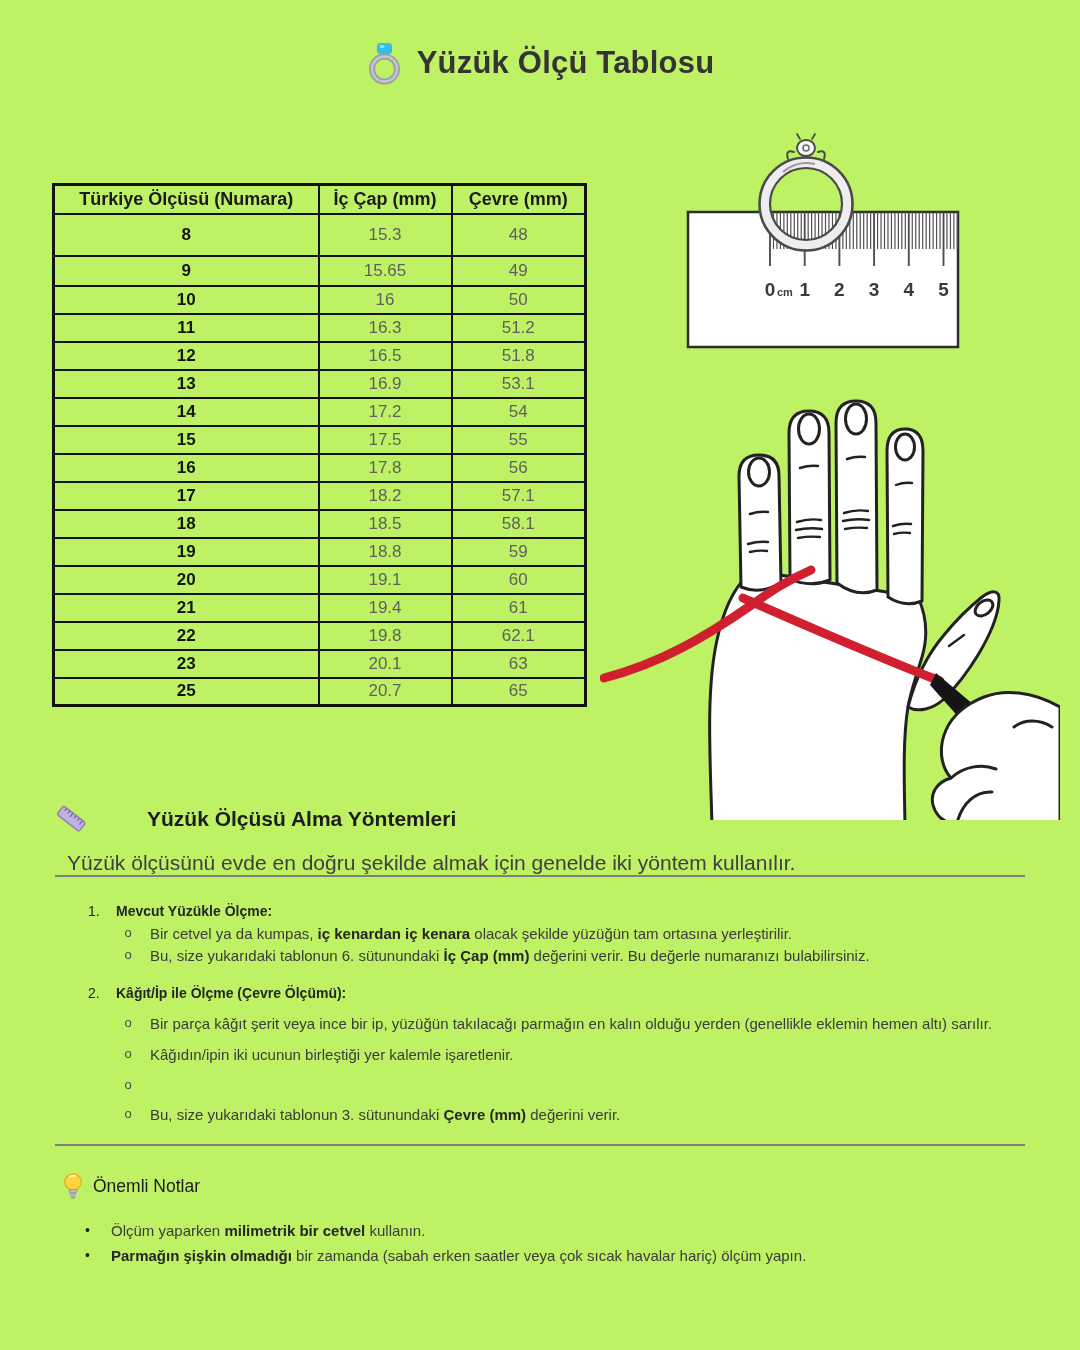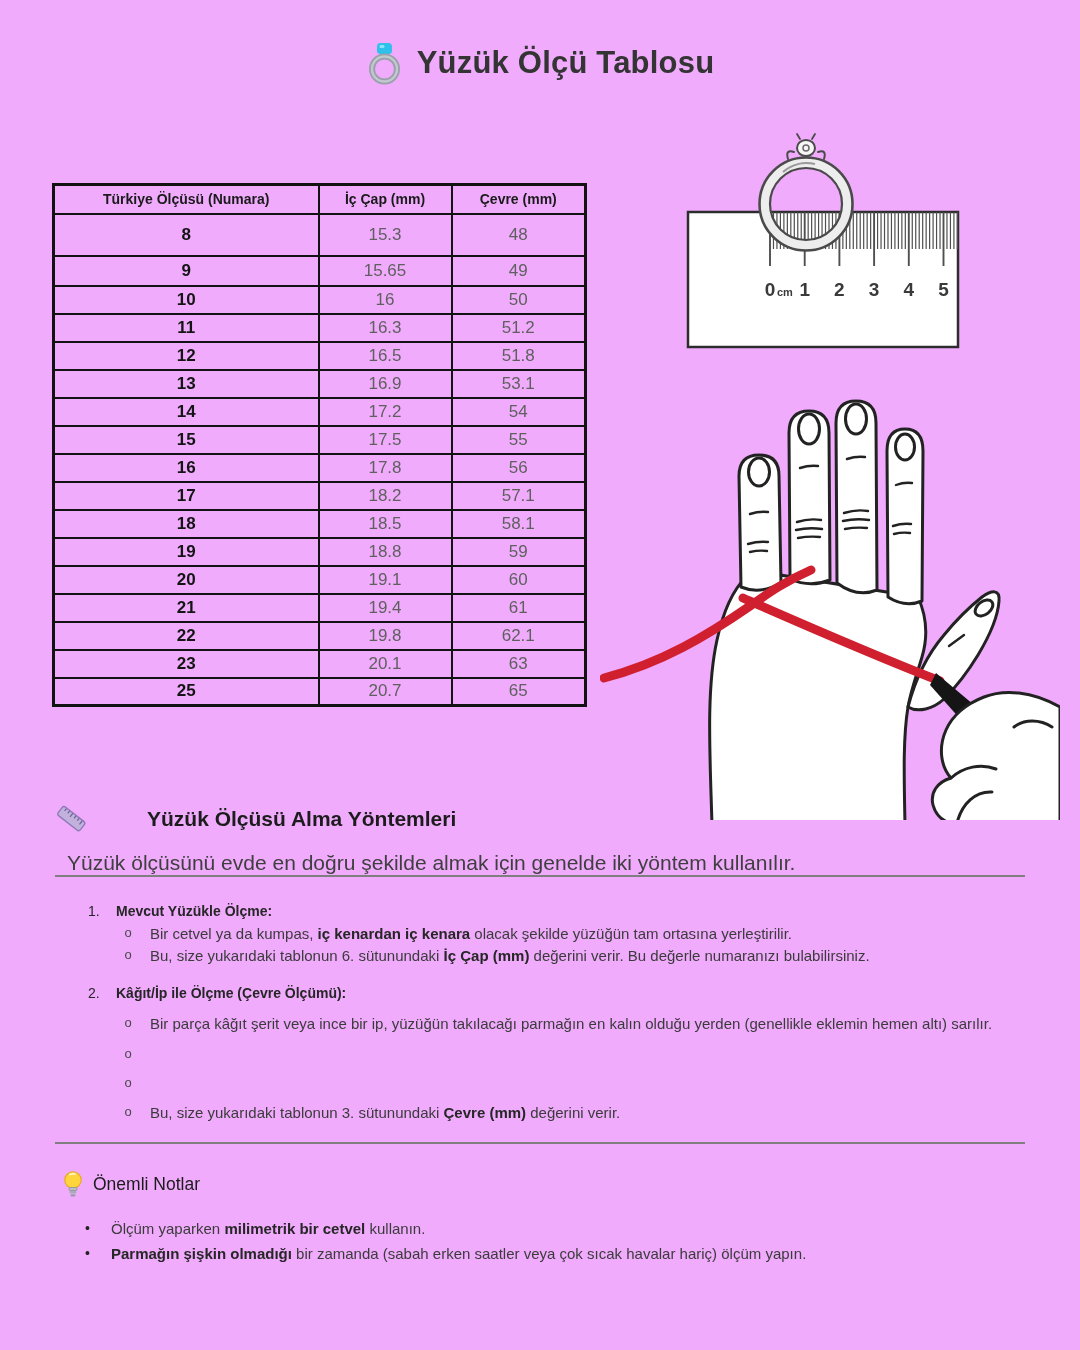--- a/index.html
+++ b/index.html
@@ -1,36 +1,36 @@
 <!DOCTYPE html>
 <html><head>
 <meta charset="utf-8">
 <style>
   * { margin:0; padding:0; box-sizing:border-box; }
   html,body { background:#fff; }
   .page {
-    position:relative; width:1080px; height:1350px; background:#f0abfc;
+    position:relative; width:1080px; height:1350px; background:#bef264;
     font-family:"Liberation Sans", sans-serif; color:#3f3f3f; overflow:hidden;
   }
   
   .title-row {
     position:absolute; top:40px; left:0; width:100%;
     display:flex; align-items:center; justify-content:center; gap:14px;
   }
   .title-row h1 { font-size:31px; font-weight:bold; color:#343434; letter-spacing:0.2px; }
   
   table.size-table {
     position:absolute; left:52px; top:183px;
     border-collapse:collapse; table-layout:fixed;
     border:3px solid #121212;
   }
   .size-table th, .size-table td {
     border:2px solid #121212; text-align:center; vertical-align:middle; padding:0;
   }
-  .size-table th { height:29px; font-size:14px; font-weight:bold; color:#1a1a1a; }
+  .size-table th { height:29px; font-size:18px; font-weight:bold; color:#1a1a1a; }
   .size-table tr { height:28px; }
   .size-table tr.tall { height:42px; }
   .size-table tr.med  { height:30px; }
   .size-table td { font-size:17px; color:#5f5f5f; }
   .size-table td.c1 { font-weight:bold; color:#141414; }
   
   .fig { position:absolute; }
   .rlabel { font:bold 19px "Liberation Sans", sans-serif; fill:#3a3a3a; text-anchor:middle; }
   .runit  { font:bold 11px "Liberation Sans", sans-serif; fill:#3a3a3a; text-anchor:start; }
   
@@ -338,20 +338,21 @@
         </div>
         <div class="m-item roomy">
           <div class="m-head"><span class="m-num">2.</span><span class="m-title">Kâğıt/İp ile Ölçme (Çevre Ölçümü):</span></div>
           <div class="m-bullets">
             <div class="m-bullet">
               <span class="m-marker">o</span>
               <span><span>Bir parça kâğıt şerit veya ince bir ip, yüzüğün takılacağı parmağın en kalın olduğu yerden (genellikle eklemin hemen altı) sarılır.</span></span>
             </div>
             <div class="m-bullet">
               <span class="m-marker">o</span>
+              <span><span>Kâğıdın/ipin iki ucunun birleştiği yer kalemle işaretlenir.</span></span>
             </div>
             <div class="m-bullet">
               <span class="m-marker">o</span>
             </div>
             <div class="m-bullet">
               <span class="m-marker">o</span>
               <span><span>Bu, size yukarıdaki tablonun 3. sütunundaki </span><b>Çevre (mm)</b><span> değerini verir.</span></span>
             </div>
           </div>
         </div>

